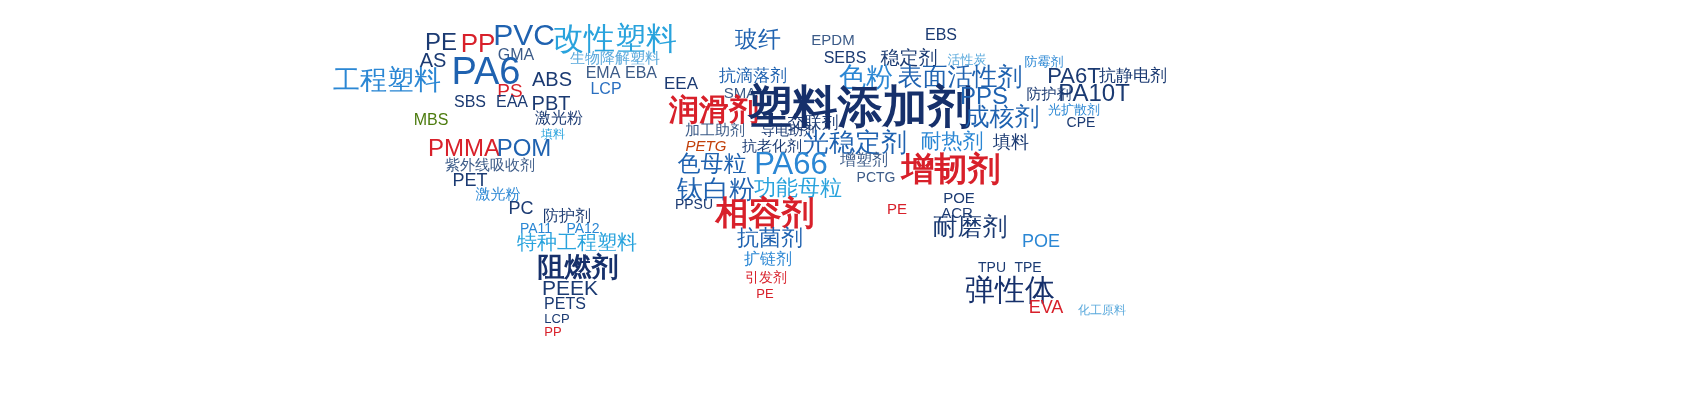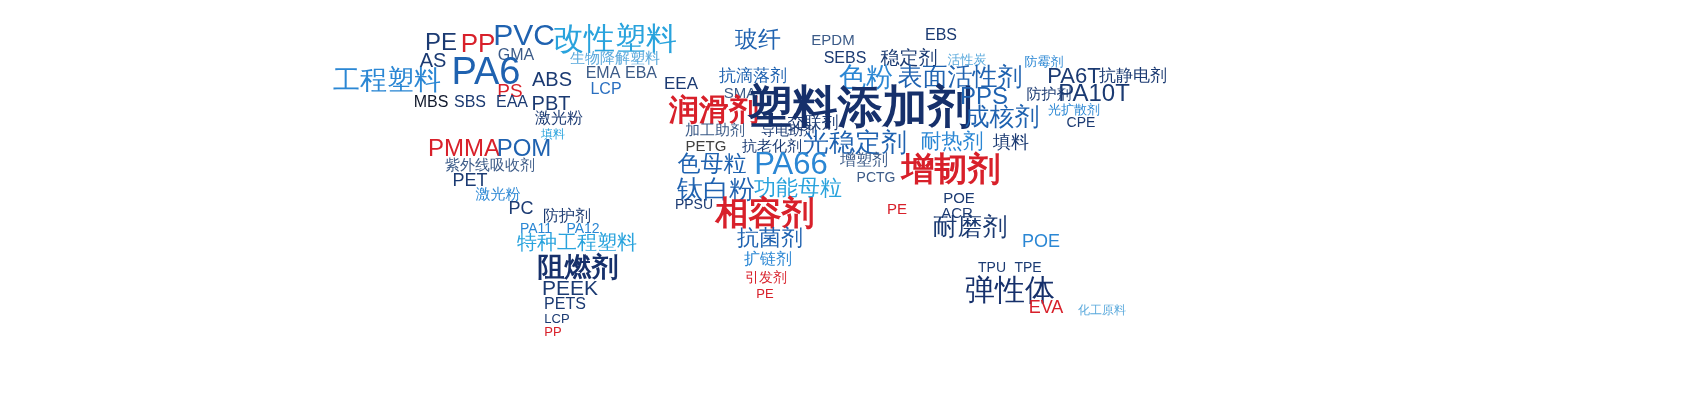--- a/index.html
+++ b/index.html
@@ -41,21 +41,21 @@
     <span class="word w-latin" style="left: 486px; top: 71px; font-size: 38px; color: rgb(31, 98, 176);">PA6</span>
     <span class="word w-latin" style="left: 552px; top: 79px; font-size: 20px; color: rgb(27, 58, 114);">ABS</span>
     <span class="word w-cjk" style="left: 615px; top: 38px; font-size: 31px; color: rgb(41, 163, 221);">改性塑料</span>
     <span class="word w-cjk" style="left: 615px; top: 58px; font-size: 15px; color: rgb(90, 169, 220);">生物降解塑料</span>
     <span class="word w-latin" style="left: 603px; top: 73px; font-size: 16px; color: rgb(60, 91, 136);">EMA</span>
     <span class="word w-latin" style="left: 641px; top: 73px; font-size: 16px; color: rgb(60, 91, 136);">EBA</span>
     <span class="word w-latin" style="left: 606px; top: 89px; font-size: 16px; color: rgb(42, 111, 192);">LCP</span>
     <span class="word w-latin" style="left: 681px; top: 83px; font-size: 17px; color: rgb(27, 58, 114);">EEA</span>
     <span class="word w-cjk" style="left: 387px; top: 79px; font-size: 27px; color: rgb(43, 135, 212);">工程塑料</span>
     <span class="word w-latin" style="left: 510px; top: 90px; font-size: 19px; color: rgb(216, 32, 42);">PS</span>
-    <span class="word w-latin" style="left: 431px; top: 102px; font-size: 16px; color: #0f172a;">MBS</span>
+    <span class="word w-latin" style="left: 431px; top: 120px; font-size: 16px; color: #4d7c0f;">MBS</span>
     <span class="word w-latin" style="left: 470px; top: 102px; font-size: 16px; color: rgb(27, 58, 114);">SBS</span>
     <span class="word w-latin" style="left: 512px; top: 102px; font-size: 16px; color: rgb(27, 58, 114);">EAA</span>
     <span class="word w-latin" style="left: 551px; top: 103px; font-size: 20px; color: rgb(27, 58, 114);">PBT</span>
     <span class="word w-cjk" style="left: 559px; top: 118px; font-size: 16px; color: rgb(27, 58, 114);">激光粉</span>
     <span class="word w-cjk" style="left: 553px; top: 134px; font-size: 12px; color: rgb(41, 163, 221);">填料</span>
     <span class="word w-latin" style="left: 464px; top: 148px; font-size: 24px; color: rgb(216, 32, 42);">PMMA</span>
     <span class="word w-latin" style="left: 524px; top: 148px; font-size: 24px; color: rgb(31, 98, 176);">POM</span>
     <span class="word w-cjk" style="left: 490px; top: 165px; font-size: 15px; color: rgb(60, 91, 136);">紫外线吸收剂</span>
     <span class="word w-latin" style="left: 470px; top: 180px; font-size: 18px; color: rgb(27, 58, 114);">PET</span>
     <span class="word w-cjk" style="left: 498px; top: 194px; font-size: 15px; color: rgb(43, 135, 212);">激光粉</span>
@@ -89,21 +89,21 @@
     <span class="word w-latin" style="left: 984px; top: 96px; font-size: 24px; color: rgb(31, 98, 176);">PPS</span>
     <span class="word w-latin" style="left: 1094px; top: 93px; font-size: 24px; color: rgb(27, 58, 114);">PA10T</span>
     <span class="word w-cjk" style="left: 1002px; top: 116px; font-size: 25px; color: rgb(31, 98, 176);">成核剂</span>
     <span class="word w-cjk" style="left: 1074px; top: 109px; font-size: 13px; color: rgb(43, 135, 212);">光扩散剂</span>
     <span class="word w-latin" style="left: 1081px; top: 122px; font-size: 14px; color: rgb(27, 58, 114);">CPE</span>
     <span class="word w-cjk" style="left: 715px; top: 130px; font-size: 15px; color: rgb(60, 91, 136);">加工助剂</span>
     <span class="word w-cjk" style="left: 789px; top: 130px; font-size: 14px; color: rgb(27, 58, 114);">导电助剂</span>
     <span class="word w-cjk" style="left: 855px; top: 142px; font-size: 26px; color: rgb(31, 98, 176);">光稳定剂</span>
     <span class="word w-cjk" style="left: 952px; top: 141px; font-size: 21px; color: rgb(43, 135, 212);">耐热剂</span>
     <span class="word w-cjk" style="left: 1011px; top: 142px; font-size: 18px; color: rgb(27, 58, 114);">填料</span>
-    <span class="word w-latin" style="left: 706px; top: 145px; font-size: 15px; color: #404040;">PETG</span>
+    <span class="word w-latin" style="left: 706px; top: 145px; font-size: 15px; color: #c2410c; font-style: italic;">PETG</span>
     <span class="word w-cjk" style="left: 772px; top: 146px; font-size: 15px; color: rgb(27, 58, 114);">抗老化剂</span>
     <span class="word w-cjk" style="left: 712px; top: 163px; font-size: 23px; color: rgb(31, 98, 176);">色母粒</span>
     <span class="word w-latin" style="left: 791px; top: 163px; font-size: 31px; color: rgb(43, 135, 212);">PA66</span>
     <span class="word w-cjk" style="left: 864px; top: 160px; font-size: 16px; color: rgb(60, 91, 136);">增塑剂</span>
     <span class="word w-bold w-cjk" style="left: 951px; top: 168px; font-size: 33px; color: rgb(216, 32, 42);">增韧剂</span>
     <span class="word w-cjk" style="left: 716px; top: 189px; font-size: 26px; color: rgb(31, 98, 176);">钛白粉</span>
     <span class="word w-cjk" style="left: 798px; top: 188px; font-size: 22px; color: rgb(41, 163, 221);">功能母粒</span>
     <span class="word w-latin" style="left: 876px; top: 177px; font-size: 14px; color: rgb(60, 91, 136);">PCTG</span>
     <span class="word w-latin" style="left: 694px; top: 204px; font-size: 14px; color: rgb(27, 58, 114); text-align: right;">PPSU</span>
     <span class="word w-latin" style="left: 959px; top: 197px; font-size: 15px; color: rgb(27, 58, 114);">POE</span>

